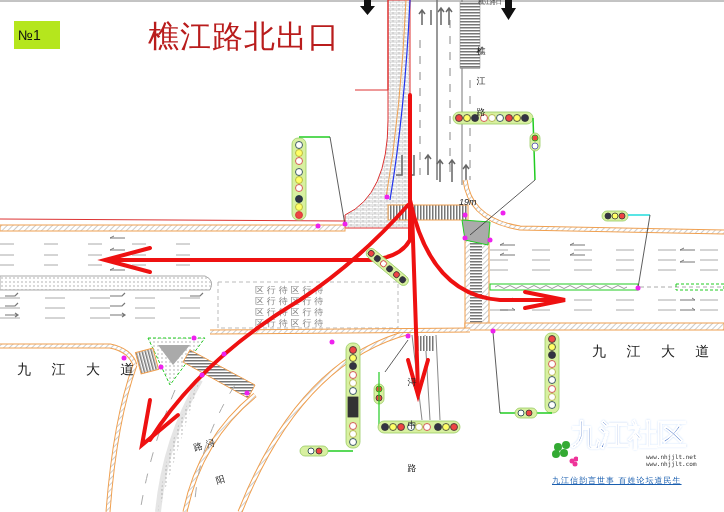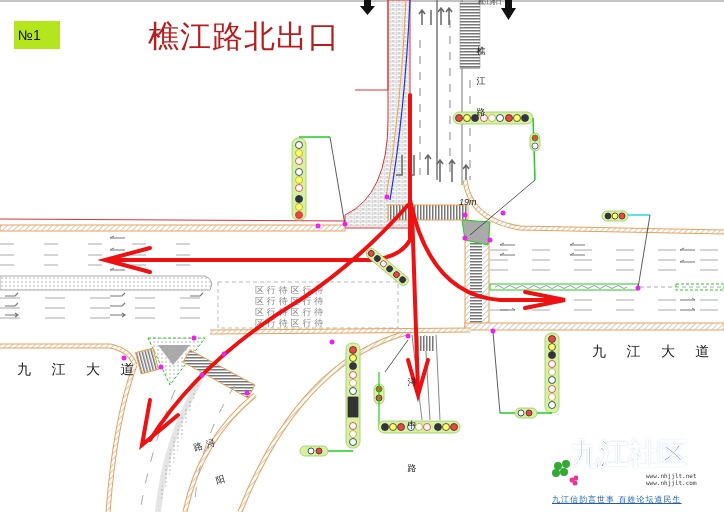--- a/index.html
+++ b/index.html
@@ -3,21 +3,21 @@
 <meta charset="utf-8">
 <style>
   html,body{margin:0;padding:0;background:#fff;}
   body{width:724px;height:512px;overflow:hidden;position:relative;font-family:"DejaVu Sans",sans-serif;}
   #canvas{position:absolute;left:0;top:0;width:724px;height:512px;}
   .badge{position:absolute;left:14px;top:21px;width:46px;height:28px;background:#b5e61d;display:flex;align-items:center;padding-left:4px;box-sizing:border-box;font-family:"Liberation Sans",sans-serif;font-size:14px;color:#111;}
   .title{position:absolute;left:148px;top:16px;font-family:"DejaVu Serif",serif;font-size:31px;color:#b91c1c;letter-spacing:1px;white-space:nowrap;}
   .road-lbl{position:absolute;font-size:14px;color:#222;font-family:"DejaVu Sans",sans-serif;white-space:nowrap;}
   .vlbl{position:absolute;font-size:9px;color:#222;writing-mode:vertical-rl;font-family:"DejaVu Sans",sans-serif;}
   .dist{position:absolute;left:459px;top:197px;font-size:9px;color:#222;font-style:italic;font-family:"Liberation Sans",sans-serif;}
-  .logo{position:absolute;left:548px;top:434px;width:176px;height:72px;}
+  .logo{position:absolute;left:548px;top:415px;width:176px;height:72px;}
   .logo-main{position:absolute;left:22px;top:0;font-family:"DejaVu Sans",sans-serif;font-weight:bold;font-size:30px;color:#1a4fb8;letter-spacing:-1px;-webkit-text-stroke:1px #fff;text-shadow:0 0 2px #9cc7ff;}
   .logo-url{position:absolute;left:98px;top:38px;font-size:6px;line-height:7px;color:#333;font-family:"DejaVu Sans Mono",monospace;}
   .logo-slogan{position:absolute;left:4px;top:60px;font-size:8px;color:#1a5fb0;letter-spacing:1px;white-space:nowrap;text-decoration:underline;}
 </style>
 </head>
 <body>
 
 <svg id="canvas" viewBox="0 0 724 512" xmlns="http://www.w3.org/2000/svg">
   <defs>
     <pattern id="hatch" width="4" height="4" patternUnits="userSpaceOnUse" patternTransform="rotate(45)">

